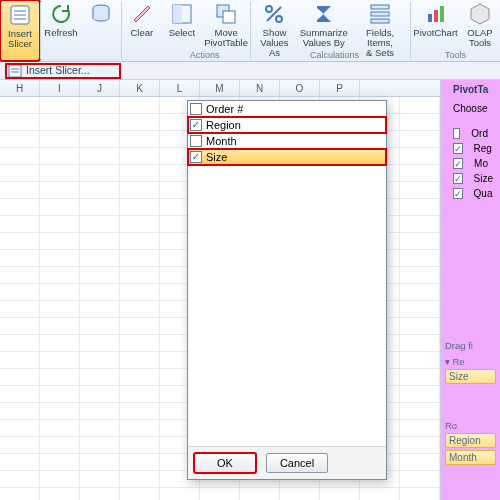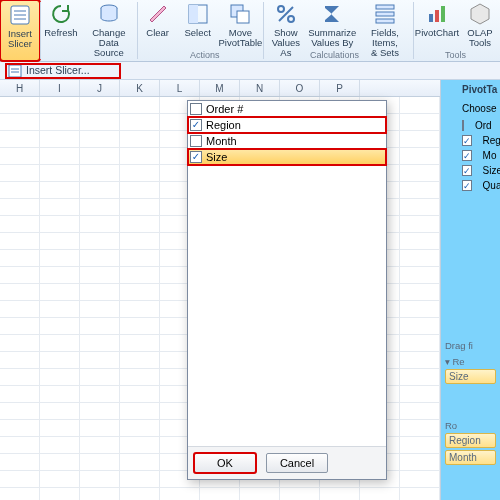--- a/index.html
+++ b/index.html
@@ -127,23 +127,23 @@
     background: linear-gradient(#fefefe,#e6e9ee);
     font-size: 11px; text-align: center; line-height: 18px;
     cursor: pointer;
   }
 
   .sidepane {
     position: absolute;
     right: 0; top: 80px;
     width: 60px; height: 420px;
     border-left: 1px solid #c2cfde;
-    background: #7dd3fc;
+    background: #f0abfc;
     font-size: 10px;
-    padding: 4px 21px;
+    padding: 4px 12px;
     overflow: hidden;
   }
   .sidepane .title { font-weight: bold; color: #2a3f55; margin-bottom: 8px; white-space: nowrap; }
   .sp-list .row { display: flex; align-items: center; gap: 11px; height: 15px; white-space: nowrap; }
   .sp-chk { width: 11px; height: 11px; border: 1px solid #6b7a8c; background:#fff; font-size:9px; color:#1a5fb4; display:flex;align-items:center;justify-content:center;}
   .sp-chk.c::after{content:"✓";}
   .sp-sec { position:absolute; left:4px; right:4px; font-size:9.5px; color:#5a6a7d; }
   .pill { background: linear-gradient(#fff3c9,#ffe08a); border:1px solid #d9b64a; border-radius:2px; padding:1px 3px; margin-top:2px; font-size:10px; white-space:nowrap; overflow:hidden;}
 </style>
 </head>
@@ -169,22 +169,20 @@
             <path d="M12 4a8 8 0 1 0 7.5 5" fill="none" stroke="#2e8b3d" stroke-width="2"></path>
             <path d="M19 3v6h-6" fill="none" stroke="#2e8b3d" stroke-width="2"></path>
           </svg></span>
       <span class="lbl">Refresh</span>
     </div>
     <div class="rib-btn">
       <span class="ico"><svg viewBox="0 0 24 24">
             <ellipse cx="12" cy="6" rx="8" ry="3" fill="#d7e7ff" stroke="#4a7ab5"></ellipse>
             <path d="M4 6v10c0 1.7 3.6 3 8 3s8-1.3 8-3V6" fill="#d7e7ff" stroke="#4a7ab5"></path>
           </svg></span>
-      <span class="lbl">Change Data
-Source</span>
     </div>
     <div class="group-sep"></div>
     <div class="rib-btn">
       <span class="ico"><svg viewBox="0 0 24 24">
             <path d="M4 18L18 4l2 2L6 20z" fill="#f4b6d2" stroke="#b5548a"></path>
           </svg></span>
       <span class="lbl">Clear</span>
     </div>
     <div class="rib-btn">
       <span class="ico"><svg viewBox="0 0 24 24">
@@ -616,21 +614,21 @@
       </div>
     </div>
   <div class="dlg-foot">
     <div class="btn redbox">OK</div>
     <div class="btn">Cancel</div>
   </div>
 </div>
 
 <div class="sidepane">
   <div class="title">PivotTa</div>
-  <div style="margin-bottom:4px">Choose</div>
+  <div style="margin-bottom:12px">Choose</div>
   <div class="sp-list" id="sp-list">
       <div class="row">
         <span class="sp-chk"></span>
         <span>Ord</span>
       </div>
       <div class="row">
         <span class="sp-chk c"></span>
         <span>Reg</span>
       </div>
       <div class="row">

